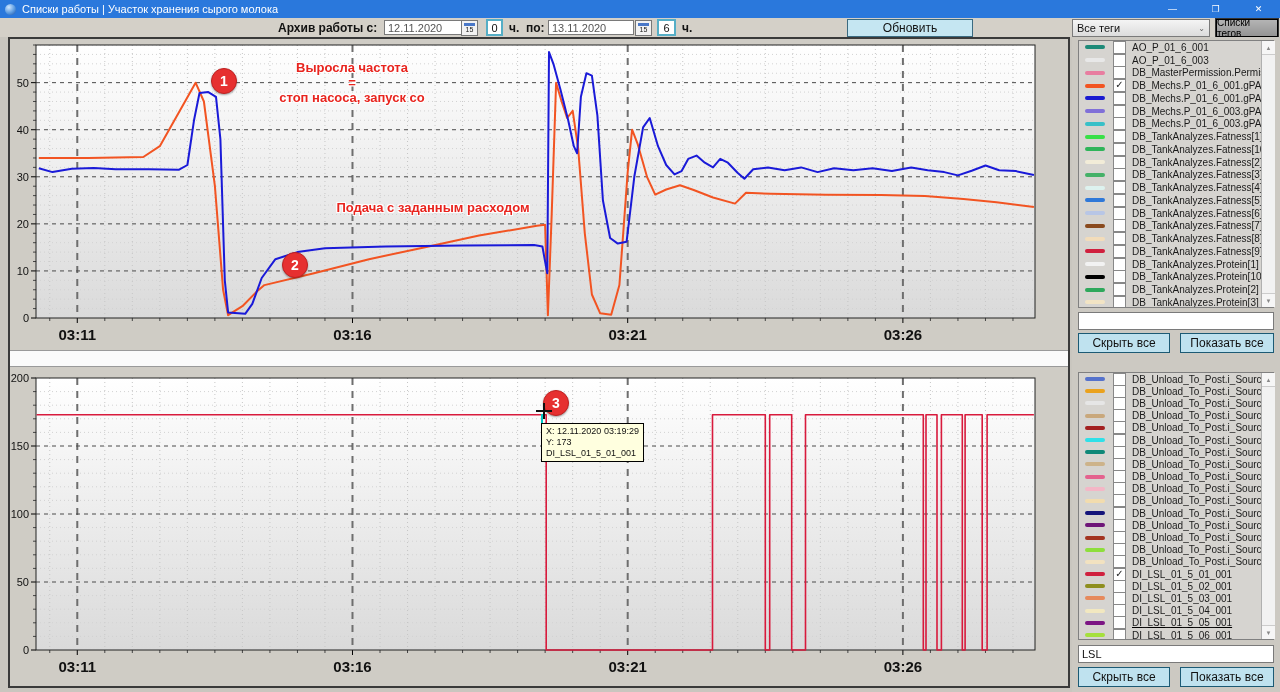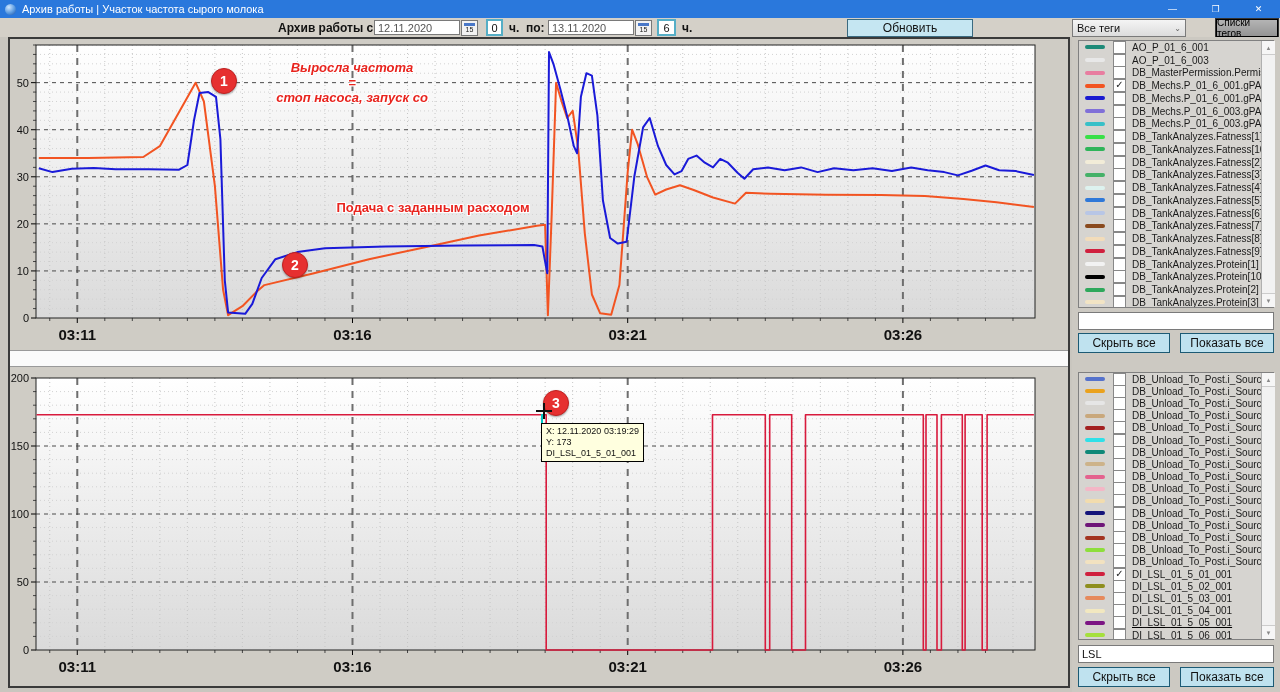--- a/index.html
+++ b/index.html
@@ -22,21 +22,21 @@
             font-family:"Liberation Sans",sans-serif;padding:0 3px;height:15px;box-sizing:border-box;}
   .cal-btn{width:17px;height:16px;border:1px solid #777;background:#f2f2f2;display:flex;
            flex-direction:column;align-items:center;justify-content:flex-start;box-sizing:border-box;}
   .cal-top{width:11px;height:3px;background:#4a78c8;margin-top:2px;}
   .cal-num{font-size:7px;line-height:8px;color:#222;}
   .hour-box{border:2px solid #55aec6;background:#fff;font-size:11px;color:#111;
             display:flex;align-items:center;justify-content:center;height:17px;box-sizing:border-box;}
   .refresh-btn{position:absolute;left:847px;top:1px;width:126px;height:18px;background:#c5e6f2;
                border:1px solid #3a6a80;font-size:12px;color:#111;display:flex;align-items:center;
                justify-content:center;box-sizing:border-box;}
-  .combo{position:absolute;left:1072px;top:1px;width:114px;height:18px;background:linear-gradient(#f4f4f4,#dcdcdc);
+  .combo{position:absolute;left:1072px;top:1px;width:138px;height:18px;background:linear-gradient(#f4f4f4,#dcdcdc);
          border:1px solid #7a7a7a;font-size:11px;color:#111;display:flex;align-items:center;
          padding:0 4px;box-sizing:border-box;}
   .combo .arrow{margin-left:auto;font-size:8px;color:#666;}
   .taglists-btn{position:absolute;left:1216px;top:1px;width:62px;height:18px;
                 background:linear-gradient(#b4b4b4,#949494);border:1px solid #000;outline:1px solid #333;
                 font-size:10px;color:#000;display:flex;align-items:center;justify-content:center;box-sizing:border-box;}
   
   .chart-wrap{position:absolute;left:8px;top:37px;width:1062px;height:651px;
               border:2px solid #3a3a3a;background:#cfccc5;box-sizing:border-box;}
   .chart-wrap svg{position:absolute;left:0;display:block;}
@@ -74,33 +74,33 @@
   .filter-input{position:absolute;left:6px;width:196px;height:18px;border:1px solid #7a7a7a;background:#fff;
                 font-size:11px;font-family:"Liberation Sans",sans-serif;color:#111;padding:0 3px;box-sizing:border-box;}
   .panel-btn{position:absolute;height:20px;background:#bfe2ef;border:1px solid #1c5a74;font-size:12px;
              color:#111;display:flex;align-items:center;justify-content:center;box-sizing:border-box;}
 </style>
 </head>
 <body>
 
 <div class="titlebar">
   <span class="app-icon"></span>
-  <span class="title-text">Архив работы | Участок частота сырого молока</span>
+  <span class="title-text">Списки работы | Участок хранения сырого молока</span>
   <div class="win-controls">
     <span class="win-btn">—</span>
     <span class="win-btn">❐</span>
     <span class="win-btn">✕</span>
   </div>
 </div>
 
 <div class="toolbar">
   <div class="tb" style="left:278px;">
       <span class="tb-label">Архив работы с:</span>
     </div>
-  <div class="tb" style="left:374px;">
+  <div class="tb" style="left:384px;">
       <input class="tb-input" style="width: 86px;" readonly="" value="12.11.2020">
     </div>
   <div class="tb" style="left:461px;">
     <span class="cal-btn">
       <span class="cal-top"></span>
       <span class="cal-num">15</span>
     </span>
   </div>
   <div class="tb" style="left:486px;">
       <span class="hour-box" style="width:17px;">0</span>
@@ -416,21 +416,21 @@
       <line x1="21" y1="10" x2="26" y2="10" stroke="#000"></line>
       <text x="19" y="14" text-anchor="end" class="yt">200</text>
       <rect x="26" y="10" width="999" height="272" fill="none" stroke="#222"></rect>
       <polyline points="26.6,46.7 536.2,46.7 536.2,282.0 702.5,282.0 702.5,46.7 755.3,46.7 755.3,282.0 759.7,282.0 759.7,46.7 781.7,46.7 781.7,282.0 795.5,282.0 795.5,46.7 913.3,46.7 913.3,282.0 916.0,282.0 916.0,46.7 927.0,46.7 927.0,282.0 931.4,282.0 931.4,46.7 952.3,46.7 952.3,282.0 955.1,282.0 955.1,46.7 972.2,46.7 972.2,282.0 977.1,282.0 977.1,46.7 1023.9,46.7" fill="none" stroke="#d81a3c" stroke-width="1.6" stroke-linejoin="round"></polyline>
     </svg>
 </div>
 
 <div id="overlay">
     <div class="badge" style="left: 211px; top: 68px;">1</div>
     <div class="badge" style="left: 282px; top: 252px;">2</div>
-    <div class="note" style="left: 202px; top: 60px; font-style: italic;">
+    <div class="note" style="left: 202px; top: 60px;">
       <div>Выросла частота</div>
       <div>=</div>
       <div>стоп насоса, запуск со</div>
     </div>
     <div class="note" style="left: 283px; top: 200px;">
       <div>Подача с заданным расходом</div>
     </div>
     <div class="badge" style="left: 543px; top: 390px;">3</div>
     <div class="ch" style="left: 536px; top: 410px; width: 16px; height: 2px;"></div>
     <div class="ch" style="left: 543px; top: 403px; width: 2px; height: 16px;"></div>

